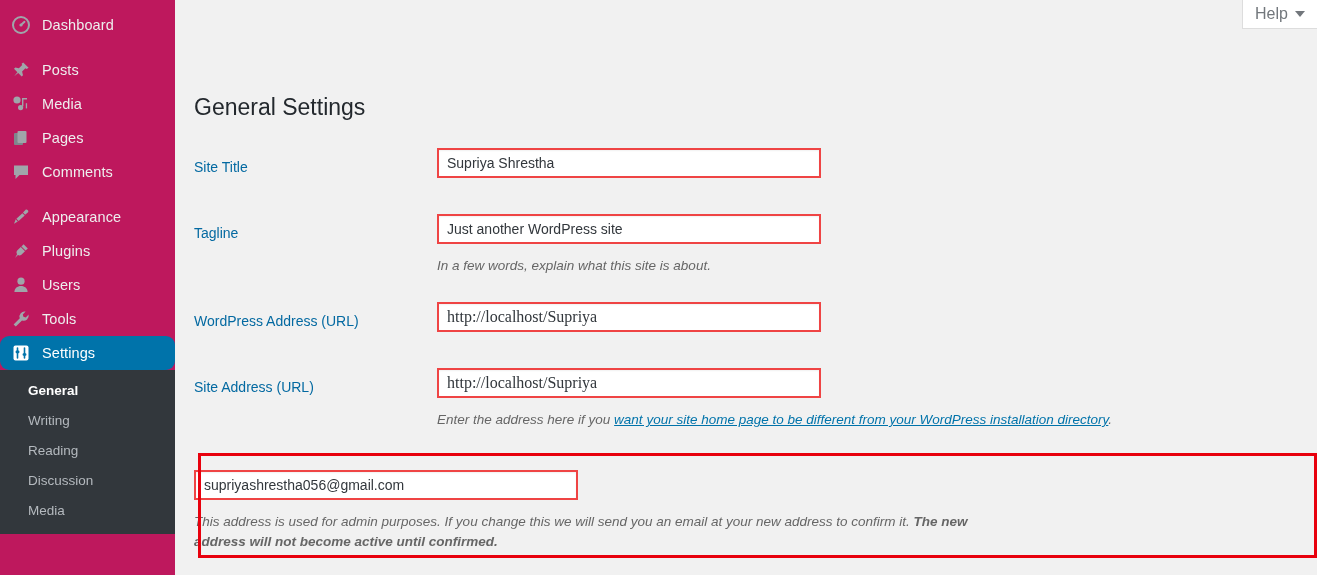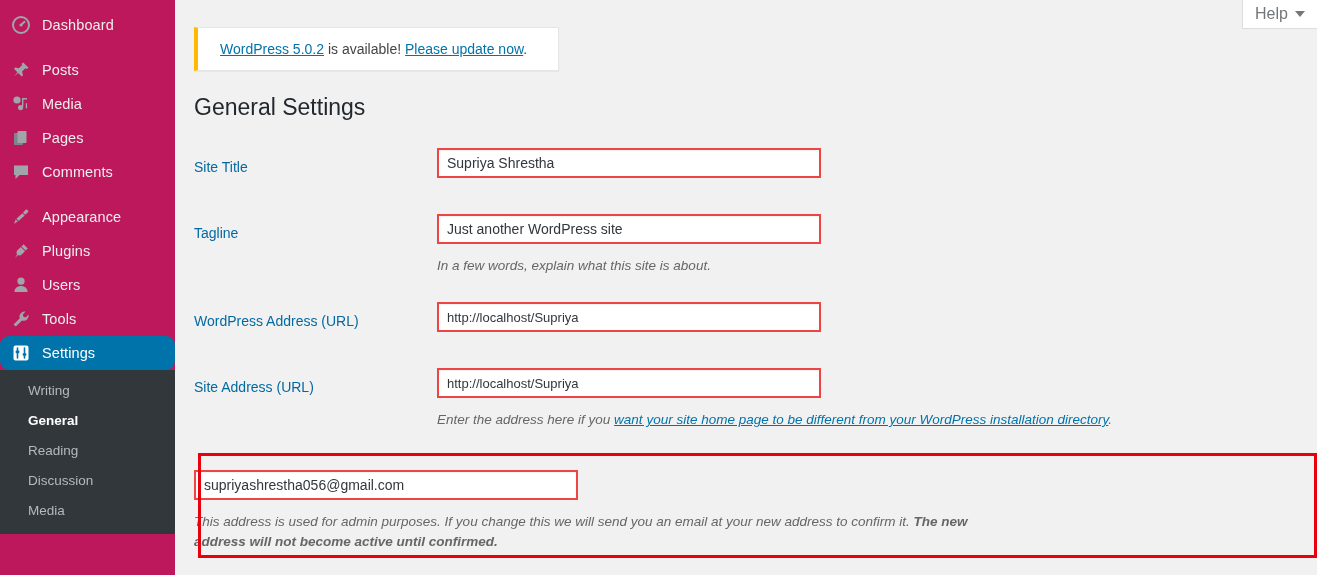--- a/index.html
+++ b/index.html
@@ -147,22 +147,22 @@
     background: #fff;
     color: #32373c;
     font-size: 14px;
     font-family: "Liberation Sans", sans-serif;
     padding: 0 8px;
     line-height: 28px;
     box-shadow: inset 0 1px 2px rgba(0,0,0,.06);
     outline: none;
   }
   .text-input.mono {
-    font-family: Liberation Sans, sans-serif;
-    font-size: 13px;
+    font-family: Liberation Serif, serif;
+    font-size: 16px;
   }
   .desc {
     font-size: 13.5px;
     font-style: italic;
     color: #666;
     line-height: 20px;
     margin-top: 12px;
     max-width: 790px;
   }
   .desc a { color: #0073aa; text-decoration: underline; cursor: pointer; }
@@ -296,38 +296,35 @@
             <path d="M6.5 5v10M13.5 5v10" stroke="#0073aa" stroke-width="1.6" stroke-linecap="round"></path>
             <rect x="4.6" y="7.6" width="3.8" height="2.6" rx="1" fill="#0073aa"></rect>
             <rect x="11.6" y="10.2" width="3.8" height="2.6" rx="1" fill="#0073aa"></rect>
           </svg>
       </span>
       <span class="nav-label">Settings</span>
       <span class="arrow-tip"></span>
     </div>
 
     <div id="submenu">
+      <span class="sub-item current">General</span>
       <span class="sub-item">Writing</span>
-      <span class="sub-item current">General</span>
       <span class="sub-item">Reading</span>
       <span class="sub-item">Discussion</span>
       <span class="sub-item">Media</span>
     </div>
   </nav>
 
   <main id="content">
 
     <div id="help-tab">
       <span>Help</span>
       <span class="caret-down"></span>
     </div>
 
-    <div id="update-notice">
-      <span><a>WordPress 5.0.2</a><span> is available! </span><a>Please update now</a><span>.</span></span>
-    </div>
 
     <h1 id="page-title">General Settings</h1>
 
     <div id="form">
 
       <div class="field-row row-site-title">
         <div class="field-label">Site Title</div>
         <div class="field-body">
           <input class="text-input" type="text" value="Supriya Shrestha" style="">
         </div>

